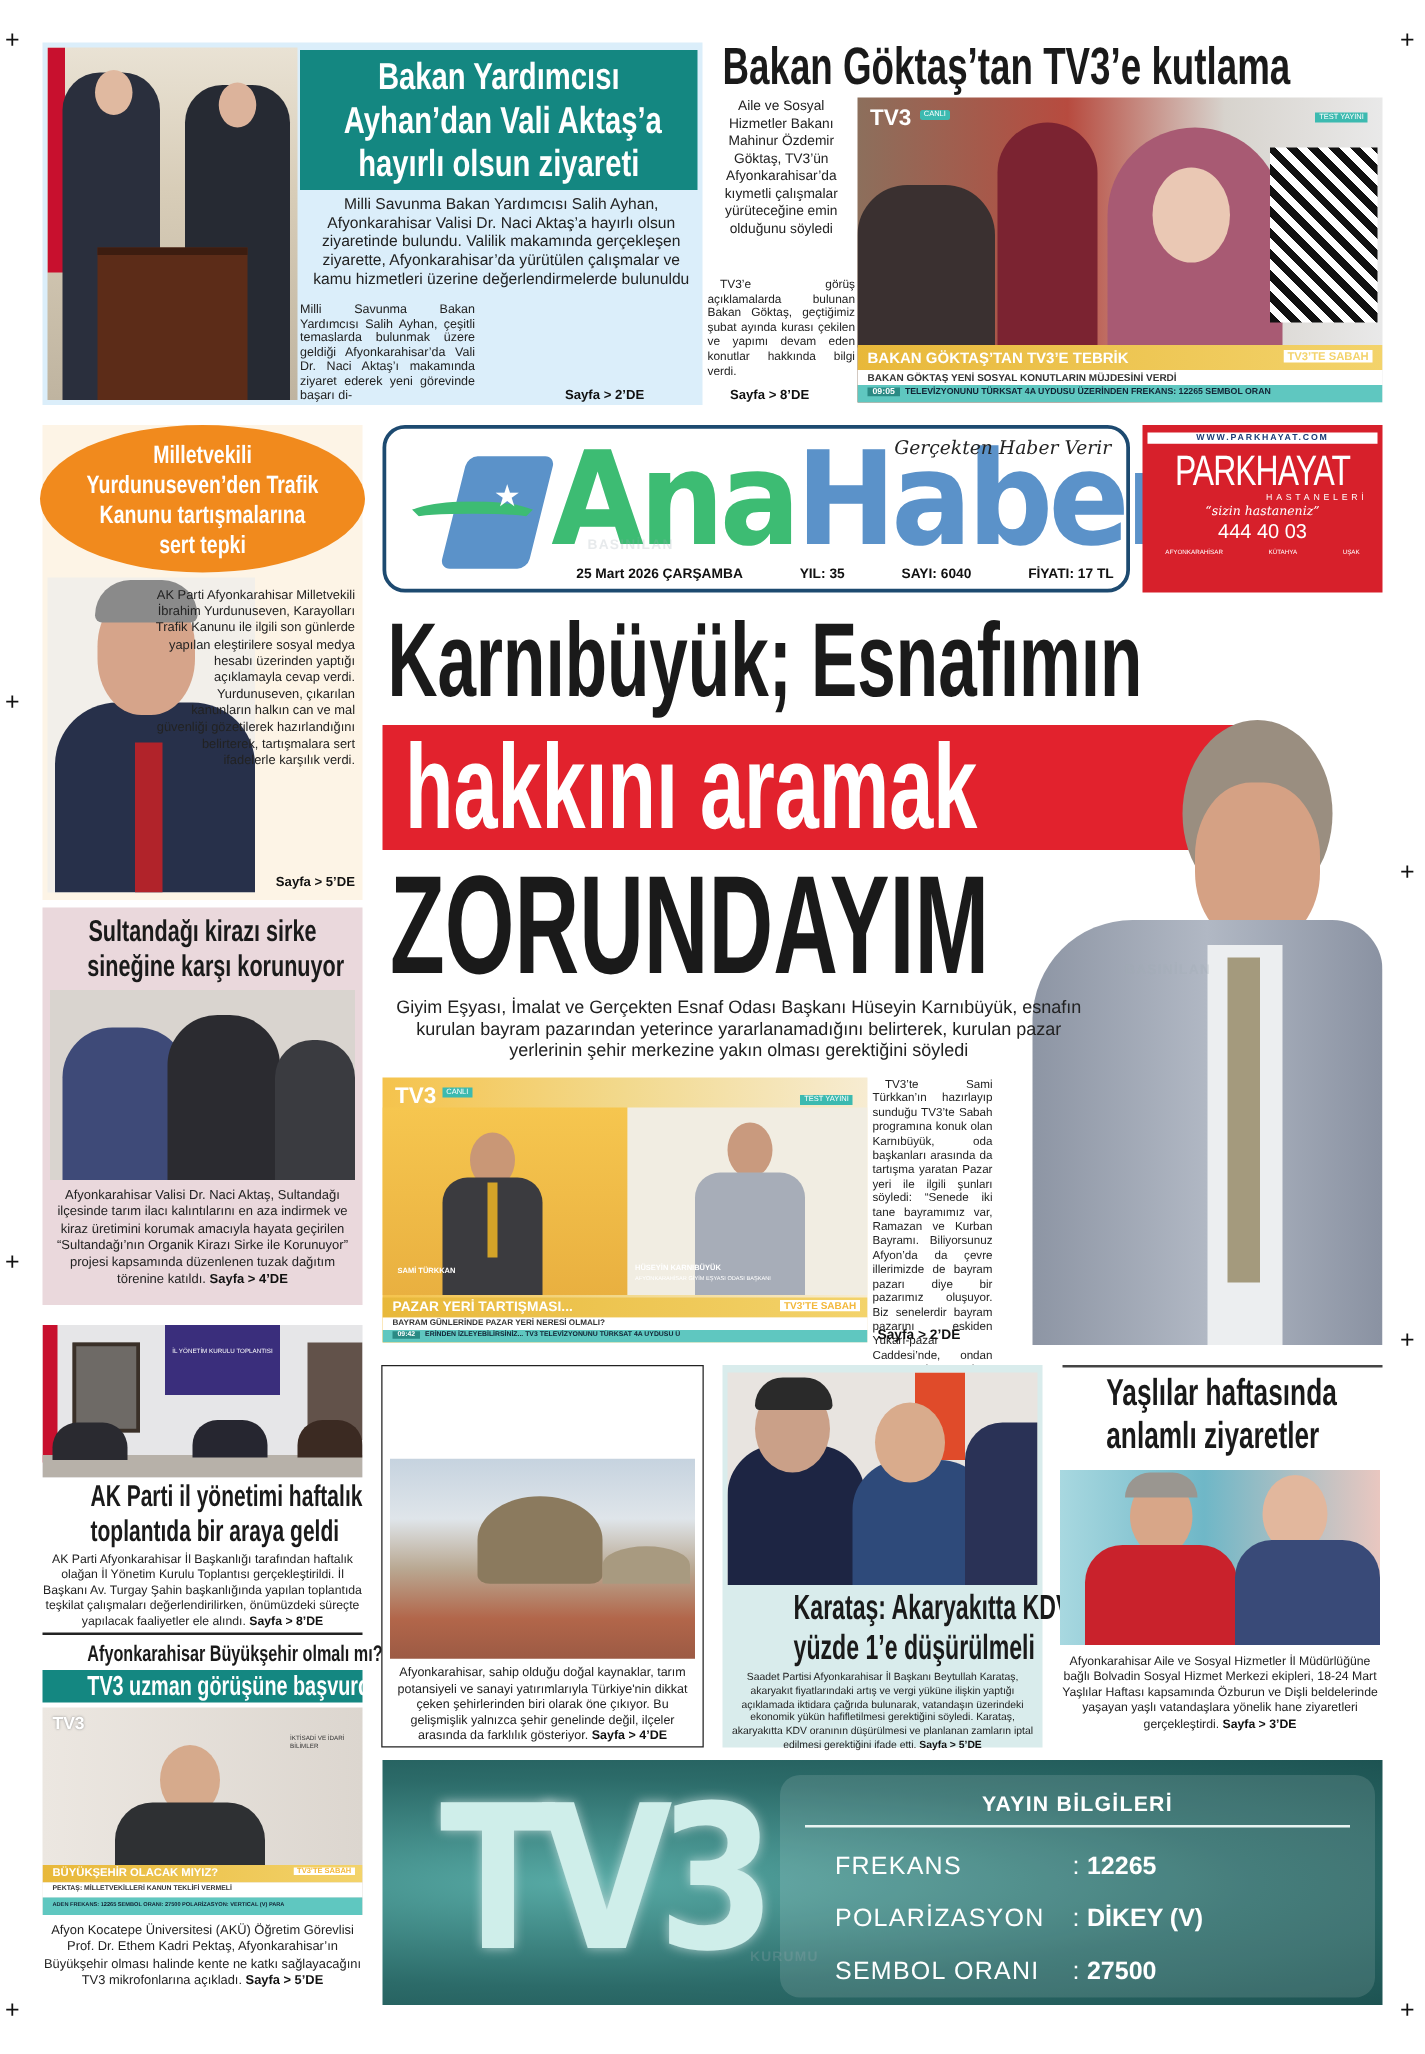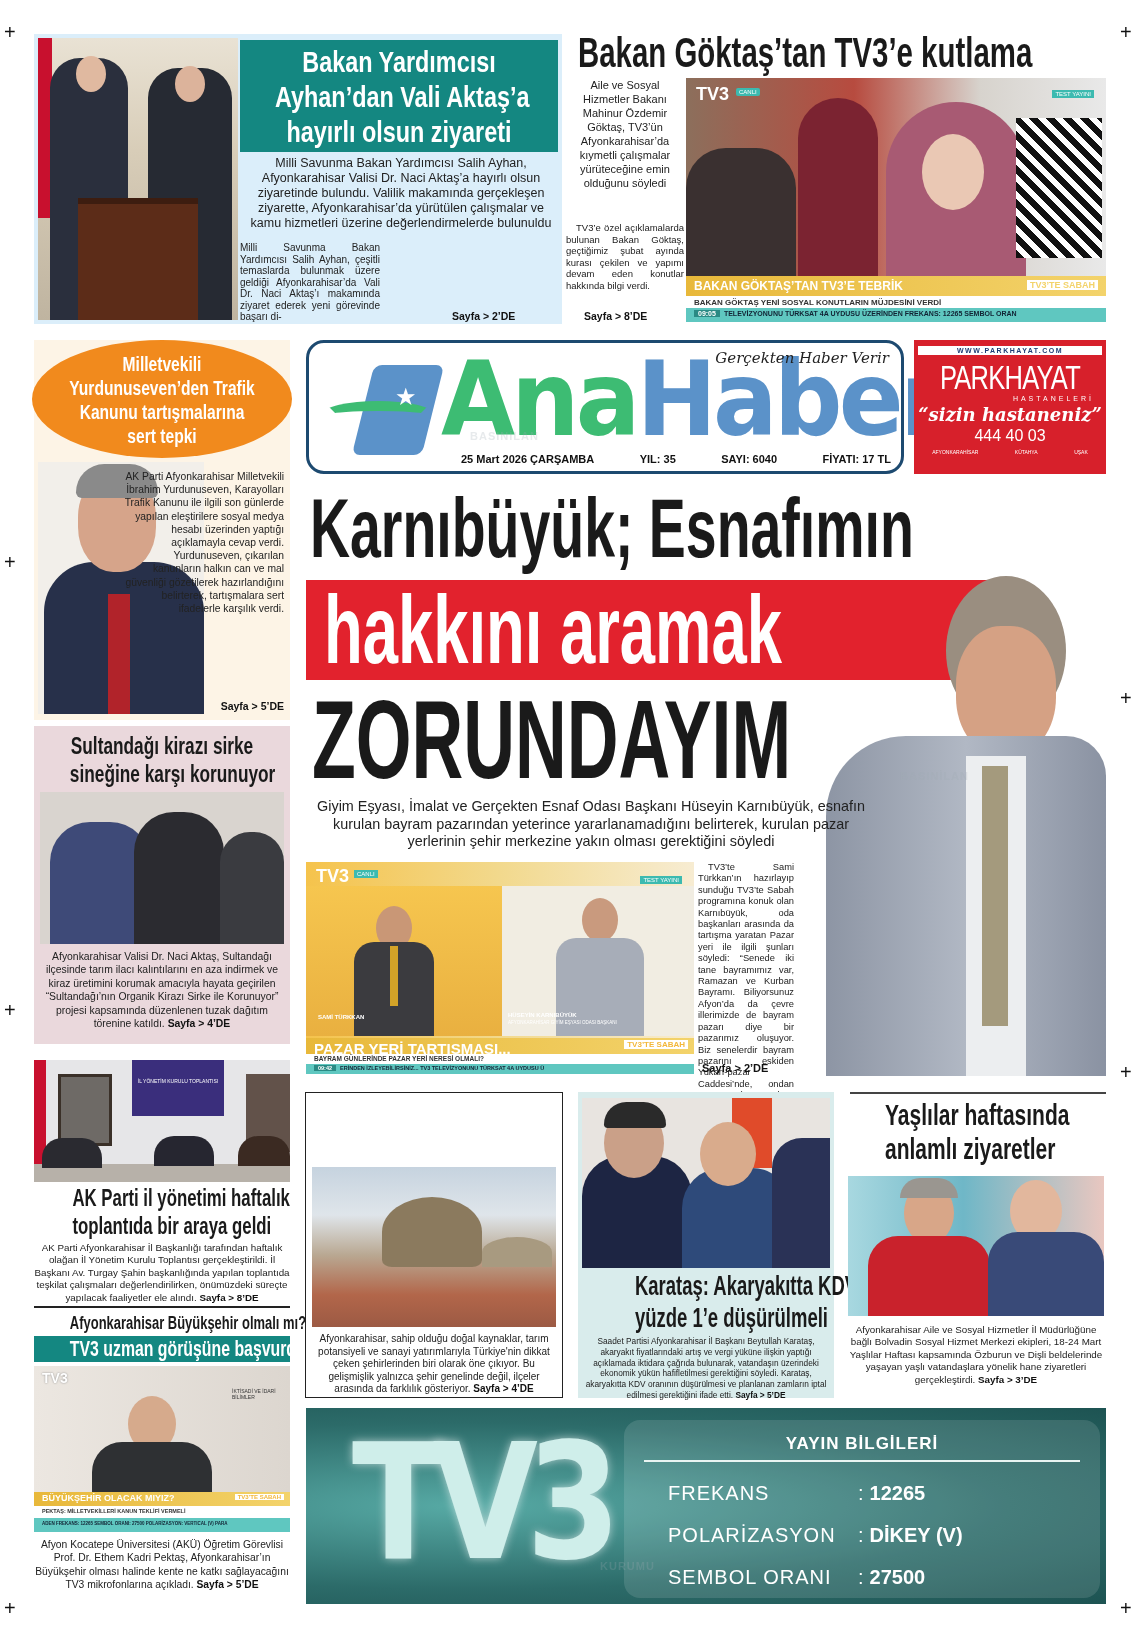--- a/index.html
+++ b/index.html
@@ -45,21 +45,21 @@
     <span class="hl" style="color:#fff;font-size:30px;line-height:35px;transform:scaleX(0.78);transform-origin:center">hayırlı olsun ziyareti</span>
   </div>
   <p class="center" style="position:absolute;left:214px;top:122px;width:306px;font-size:12.5px;line-height:15px;color:#222">Milli Savunma Bakan Yardımcısı Salih Ayhan, Afyonkarahisar Valisi Dr. Naci Aktaş’a hayırlı olsun ziyaretinde bulundu. Valilik makamında gerçekleşen ziyarette, Afyonkarahisar’da yürütülen çalışmalar ve kamu hizmetleri üzerine değerlendirmelerde bulunuldu</p>
   <p class="p just" style="position:absolute;left:206px;top:208px;width:140px;font-size:10px;line-height:11.5px">Milli Savunma Bakan Yardımcısı Salih Ayhan, çeşitli temaslarda bulunmak üzere geldiği Afyonkarahisar’da Vali Dr. Naci Aktaş’ı makamında ziyaret ederek yeni görevinde başarı di-</p>
   <span class="sayfa" style="position:absolute;left:418px;top:276px;font-size:10.5px">Sayfa &gt; 2’DE</span>
 </section>
 
 <section class="abs" style="left:566px;top:30px;width:540px;height:294px;">
   <h1 class="hl" style="position:absolute;left:12px;top:2px;font-size:42px;transform:scaleX(0.70);transform-origin:left top;">Bakan Göktaş’tan TV3’e kutlama</h1>
   <p class="center" style="position:absolute;left:0;top:48px;width:118px;font-size:11px;line-height:14px">Aile ve Sosyal Hizmetler Bakanı Mahinur Özdemir Göktaş, TV3’ün Afyonkarahisar’da kıymetli çalışmalar yürüteceğine emin olduğunu söyledi</p>
-  <p class="p just" style="position:absolute;left:0;top:192px;width:118px;font-size:9.5px;line-height:11.6px;text-indent:10px">TV3’e özel açıklamalarda bulunan Bakan Göktaş, geçtiğimiz şubat ayında kurası çekilen ve yapımı devam eden konutlar hakkında bilgi verdi.</p>
+  <p class="p just" style="position:absolute;left:0;top:192px;width:118px;font-size:9.5px;line-height:11.6px;text-indent:10px">TV3’e görüş açıklamalarda bulunan Bakan Göktaş, geçtiğimiz şubat ayında kurası çekilen ve yapımı devam eden konutlar hakkında bilgi verdi.</p>
   <span class="sayfa" style="position:absolute;left:18px;top:280px;font-size:10.5px">Sayfa &gt; 8’DE</span>
   <div class="photo" style="left:120px;top:48px;width:420px;height:244px;background:linear-gradient(90deg,#8c6f5c 0%,#b74b3f 40%,#d7d3cd 70%,#e9e9e9 100%);">
     <div style="position:absolute;left:10px;top:6px;color:#fff;font-weight:900;font-size:18px">TV3</div>
     <span style="position:absolute;left:50px;top:10px;background:#3cbab0;color:#fff;font-size:6px;padding:1px 3px;border-radius:2px">CANLI</span>
     <span style="position:absolute;right:12px;top:12px;background:#3cbab0;color:#fff;font-size:6px;padding:1px 3px">TEST YAYINI</span>
     <div style="position:absolute;left:0;top:70px;width:110px;height:130px;background:#3a3030;border-radius:40px 40px 0 0"></div>
     <div style="position:absolute;left:112px;top:20px;width:80px;height:180px;background:#7b2331;border-radius:40px 40px 0 0"></div>
     <div style="position:absolute;left:200px;top:24px;width:140px;height:176px;background:#a85a73;border-radius:70px 70px 0 0"></div>
     <div style="position:absolute;left:236px;top:56px;width:62px;height:76px;background:#eac8b4;border-radius:50%"></div>
     <div style="position:absolute;left:330px;top:40px;width:86px;height:140px;background:repeating-linear-gradient(45deg,#111 0 6px,#fff 6px 12px)"></div>
@@ -85,21 +85,21 @@
     <span>YIL: 35</span>
     <span>SAYI: 6040</span>
     <span>FİYATI: 17 TL</span>
   </div>
 </header>
 
 <aside class="abs" style="left:914px;top:340px;width:192px;height:134px;background:#d7202b;color:#fff;text-align:center;">
   <div style="margin:6px 4px 0;background:#fff;color:#1d3b75;font-size:7px;font-weight:bold;letter-spacing:1.5px;padding:1px 0">WWW.PARKHAYAT.COM</div>
   <div style="font-size:34px;line-height:36px;margin-top:4px;transform:scaleX(0.75);letter-spacing:-1px">PARKHAYAT</div>
   <div style="font-size:7px;letter-spacing:3px;text-align:right;padding-right:12px">HASTANELERİ</div>
-  <div style="font-family:'DejaVu Serif',serif;font-style:italic;font-weight:bold;font-size:18px;margin-top:2px">“sizin hastaneniz”</div>
+  <div style="font-family:'DejaVu Serif',serif;font-style:italic;font-weight:normal;font-size:10px;margin-top:2px">“sizin hastaneniz”</div>
   <div style="font-size:16px;margin-top:2px">444 40 03</div>
   <div style="display:flex;justify-content:space-around;font-size:5px;margin-top:4px">
     <span>AFYONKARAHİSAR</span>
     <span>KÜTAHYA</span>
     <span>UŞAK</span>
   </div>
 </aside>
 
 <section class="abs" style="left:34px;top:340px;width:256px;height:380px;background:#fdf4e6;">
   <div style="position:absolute;left:-2px;top:0;width:260px;height:118px;background:#f18a1d;border-radius:50%;text-align:center;padding-top:12px;">
@@ -140,21 +140,21 @@
       <div style="position:absolute;left:48px;top:56px;width:80px;height:94px;background:#3b3b3f;border-radius:20px 20px 0 0"></div>
       <div style="position:absolute;left:84px;top:60px;width:8px;height:60px;background:#d3a328"></div>
     </div>
     <div style="position:absolute;left:196px;top:24px;width:192px;height:150px;background:#f1ede2">
       <div style="position:absolute;left:80px;top:12px;width:36px;height:44px;background:#c99a7e;border-radius:50%"></div>
       <div style="position:absolute;left:54px;top:52px;width:88px;height:98px;background:#a7adb8;border-radius:20px 20px 0 0"></div>
     </div>
     <span style="position:absolute;left:12px;top:152px;color:#fff;font-size:6px;font-weight:bold">SAMİ TÜRKKAN</span>
     <span style="position:absolute;left:202px;top:150px;color:#fff;font-size:6px;font-weight:bold">HÜSEYİN KARNIBÜYÜK</span>
     <span style="position:absolute;left:202px;top:158px;color:#fff;font-size:4.5px">AFYONKARAHİSAR GİYİM EŞYASI ODASI BAŞKANI</span>
-    <div class="tvbar" style="top:176px;height:16px;font-size:15px;padding-top:2px">PAZAR YERİ TARTIŞMASI...</div>
+    <div class="tvbar" style="top:176px;height:16px;font-size:11px;padding-top:2px">PAZAR YERİ TARTIŞMASI...</div>
     <span style="position:absolute;right:6px;top:178px;color:#f3b83b;font-weight:bold;font-size:8px;background:#fff;padding:0 3px">TV3’TE SABAH</span>
     <div class="tvsub" style="top:192px;height:10px;font-size:6.5px;padding-top:1px">BAYRAM GÜNLERİNDE PAZAR YERİ NERESİ OLMALI?</div>
     <div class="tvtick" style="top:202px;height:10px;font-size:5.5px;padding-top:1px"><span style="background:#2a8a84;color:#fff;padding:0 4px;margin-right:4px">09:42</span><span>ERİNDEN İZLEYEBİLİRSİNİZ...   TV3 TELEVİZYONUNU TÜRKSAT 4A UYDUSU Ü</span></div>
   </div>
   <p class="p just" style="position:absolute;left:392px;top:376px;width:96px;font-size:9.3px;line-height:11.4px;text-indent:10px">TV3’te Sami Türkkan’ın hazırlayıp sunduğu TV3’te Sabah programına konuk olan Karnıbüyük, oda başkanları arasında da tartışma yaratan Pazar yeri ile ilgili şunları söyledi: “Senede iki tane bayramımız var, Ramazan ve Kurban Bayramı. Biliyorsunuz Afyon’da da çevre illerimizde de bayram pazarı diye bir pazarımız oluşuyor. Biz senelerdir bayram pazarını eskiden Yukarı-pazar Caddesi’nde, ondan sonra da Ambar-yolun’da son üç gün kala bayram pazarı yapıyorduk.”</p>
   <span class="sayfa" style="position:absolute;left:396px;top:576px;font-size:11px">Sayfa &gt; 2’DE</span>
 </section>
 
 <section class="abs" style="left:34px;top:726px;width:256px;height:318px;background:#ead8dc;">
   <div style="position:absolute;left:0;top:6px;width:256px;text-align:center">

